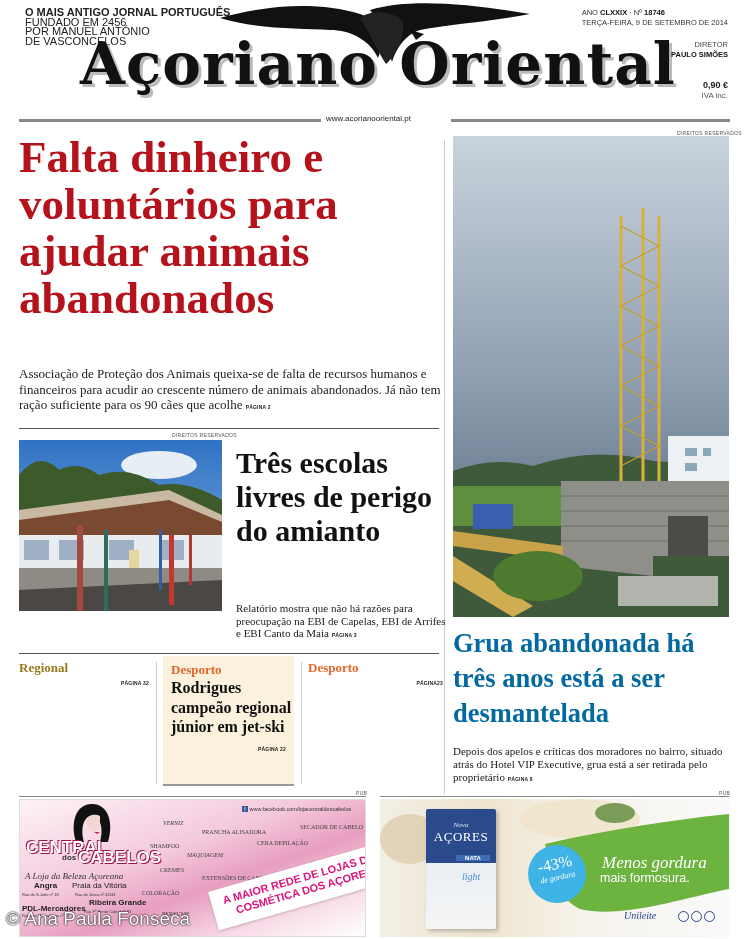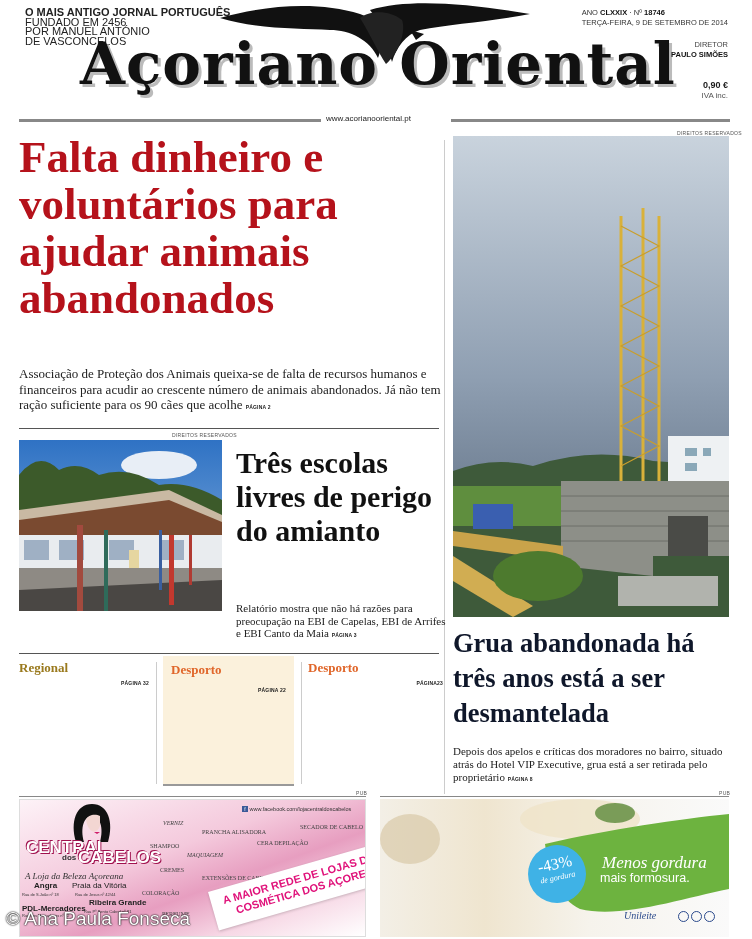--- a/index.html
+++ b/index.html
@@ -36,21 +36,21 @@
   .brief { top:660px; }
   .kicker { font-size:13px; font-weight:bold; }
   .brief-h { font-weight:bold; color:#111; }
   .b1 { left:19px; width:130px; }
   .b2 { left:163px; width:131px; top:656px; height:130px; background:#fbf1dc; padding:6px 0 0 8px; box-sizing:border-box; border-bottom:2px solid #999; }
   .b3 { left:308px; width:135px; }
   .bsep1 { left:156px; top:662px; width:1px; height:122px; background:#ccc; }
   .bsep2 { left:301px; top:662px; width:1px; height:122px; background:#ccc; }
   
   .crane { left:453px; top:136px; width:276px; height:481px; overflow:hidden; }
-  .h-crane { left:453px; top:626px; width:290px; font-weight:bold; font-size:26.5px; line-height:35px; color:#0f172a;font-family:Liberation Serif, serif; }
+  .h-crane { left:453px; top:626px; width:290px; font-weight:bold; font-size:26.5px; line-height:35px; color:#0369a1;font-family:Liberation Serif, serif; }
   .crane-text { left:453px; top:745px; width:290px; font-size:11px; line-height:13px; color:#222; }
   
   .ad-rule1 { left:19px; top:796px; width:347px; height:1px; background:#888; }
   .ad-rule2 { left:380px; top:796px; width:349px; height:1px; background:#888; }
   .ad1 { left:19px; top:799px; width:347px; height:138px; overflow:hidden; border:1px solid #ddd; box-sizing:border-box; }
   .ad2 { left:380px; top:799px; width:349px; height:138px; overflow:hidden; }
   .watermark { left:6px; top:908px; font-family:"Liberation Sans", sans-serif; font-size:19px; color:#fff; text-shadow:0 0 2px #000, 0 0 1px #000; white-space:nowrap; }
 </style>
 </head>
 <body>
@@ -134,20 +134,21 @@
 </div>
 <div class="abs hr2"></div>
 
 <div class="abs brief b1">
   <div class="kicker" style="color:#9a7a1e">Regional</div>
   <div class="pg" style="text-align:right;margin-top:4px;">PÁGINA 32</div>
 </div>
 <div class="abs bsep1"></div>
 <div class="abs brief b2">
   <div class="kicker" style="color:#e0662a">Desporto</div>
+  <div class="brief-h" style="font-size:16px;line-height:19.5px;">Rodrigues campeão regional júnior em jet-ski</div>
   <div class="pg" style="text-align:right;margin-top:9px;padding-right:8px;">PÁGINA 22</div>
 </div>
 <div class="abs bsep2"></div>
 <div class="abs brief b3">
   <div class="kicker" style="color:#e0662a">Desporto</div>
   <div class="pg" style="text-align:right;margin-top:4px;">PÁGINA23</div>
 </div>
 
 <div class="abs credit" style="left:677px;top:130px;">DIREITOS RESERVADOS</div>
 <div class="abs crane">
@@ -242,20 +243,26 @@
   </div>
 </div>
 
 <div class="abs ad2" style="background:linear-gradient(90deg,#f3efe6 0%,#efe5cf 30%,#f6f3ec 60%,#fafafa 100%);">
   <svg class="abs" style="left:0;top:0;" width="349" height="138" viewBox="0 0 349 138">
     <ellipse cx="30" cy="40" rx="30" ry="25" fill="#d9c9a8" opacity="0.7"></ellipse>
     <ellipse cx="200" cy="20" rx="60" ry="20" fill="#efe3c8" opacity="0.8"></ellipse>
     <ellipse cx="235" cy="14" rx="20" ry="10" fill="#5d8a3a" opacity="0.8"></ellipse>
     <path d="M165,45 C230,30 300,20 349,15 L349,90 C300,100 240,120 200,110 C180,100 170,80 165,45 Z" fill="#6db33f"></path>
   </svg>
+  <div class="abs" style="left:46px;top:10px;width:70px;height:120px;background:linear-gradient(180deg,#2b4a8c 0%,#2b4a8c 45%,#e9eef3 45%,#f5f5f5 100%);border-radius:2px;box-shadow:2px 2px 4px rgba(0,0,0,0.25);">
+    <div style="text-align:center;font-style:italic;font-size:7px;color:#dfe6f0;margin-top:12px;">Nova</div>
+    <div style="text-align:center;font-size:13px;color:#fff;letter-spacing:0.5px;">AÇORES</div>
+    <div class="sans" style="margin:10px 0 0 30px;width:34px;background:#3f6db5;color:#fff;font-size:6px;font-weight:bold;text-align:center;">NATA</div>
+    <div style="margin:10px 0 0 36px;font-style:italic;font-size:10px;color:#4a8fd1;">light</div>
+  </div>
   <div class="abs" style="left:148px;top:46px;width:58px;height:58px;border-radius:50%;background:#3fb2e6;color:#fff;text-align:center;transform:rotate(-12deg);">
     <div style="font-size:16px;margin-top:10px;">-43%</div>
     <div style="font-size:8px;font-style:italic;">de gordura</div>
   </div>
   <div class="abs" style="left:222px;top:54px;font-style:italic;font-size:17px;color:#fff;white-space:nowrap;">Menos gordura</div>
   <div class="abs sans" style="left:220px;top:72px;font-size:12.5px;color:#fff;white-space:nowrap;">mais formosura.</div>
   <div class="abs" style="left:244px;top:111px;font-style:italic;font-size:10px;color:#2b4a8c;">Unileite</div>
   <div class="abs" style="left:298px;top:112px;display:flex;gap:2px;">
     <span style="width:9px;height:9px;border:1.5px solid #2b4a8c;border-radius:50%;"></span>
     <span style="width:9px;height:9px;border:1.5px solid #2b4a8c;border-radius:50%;"></span>

